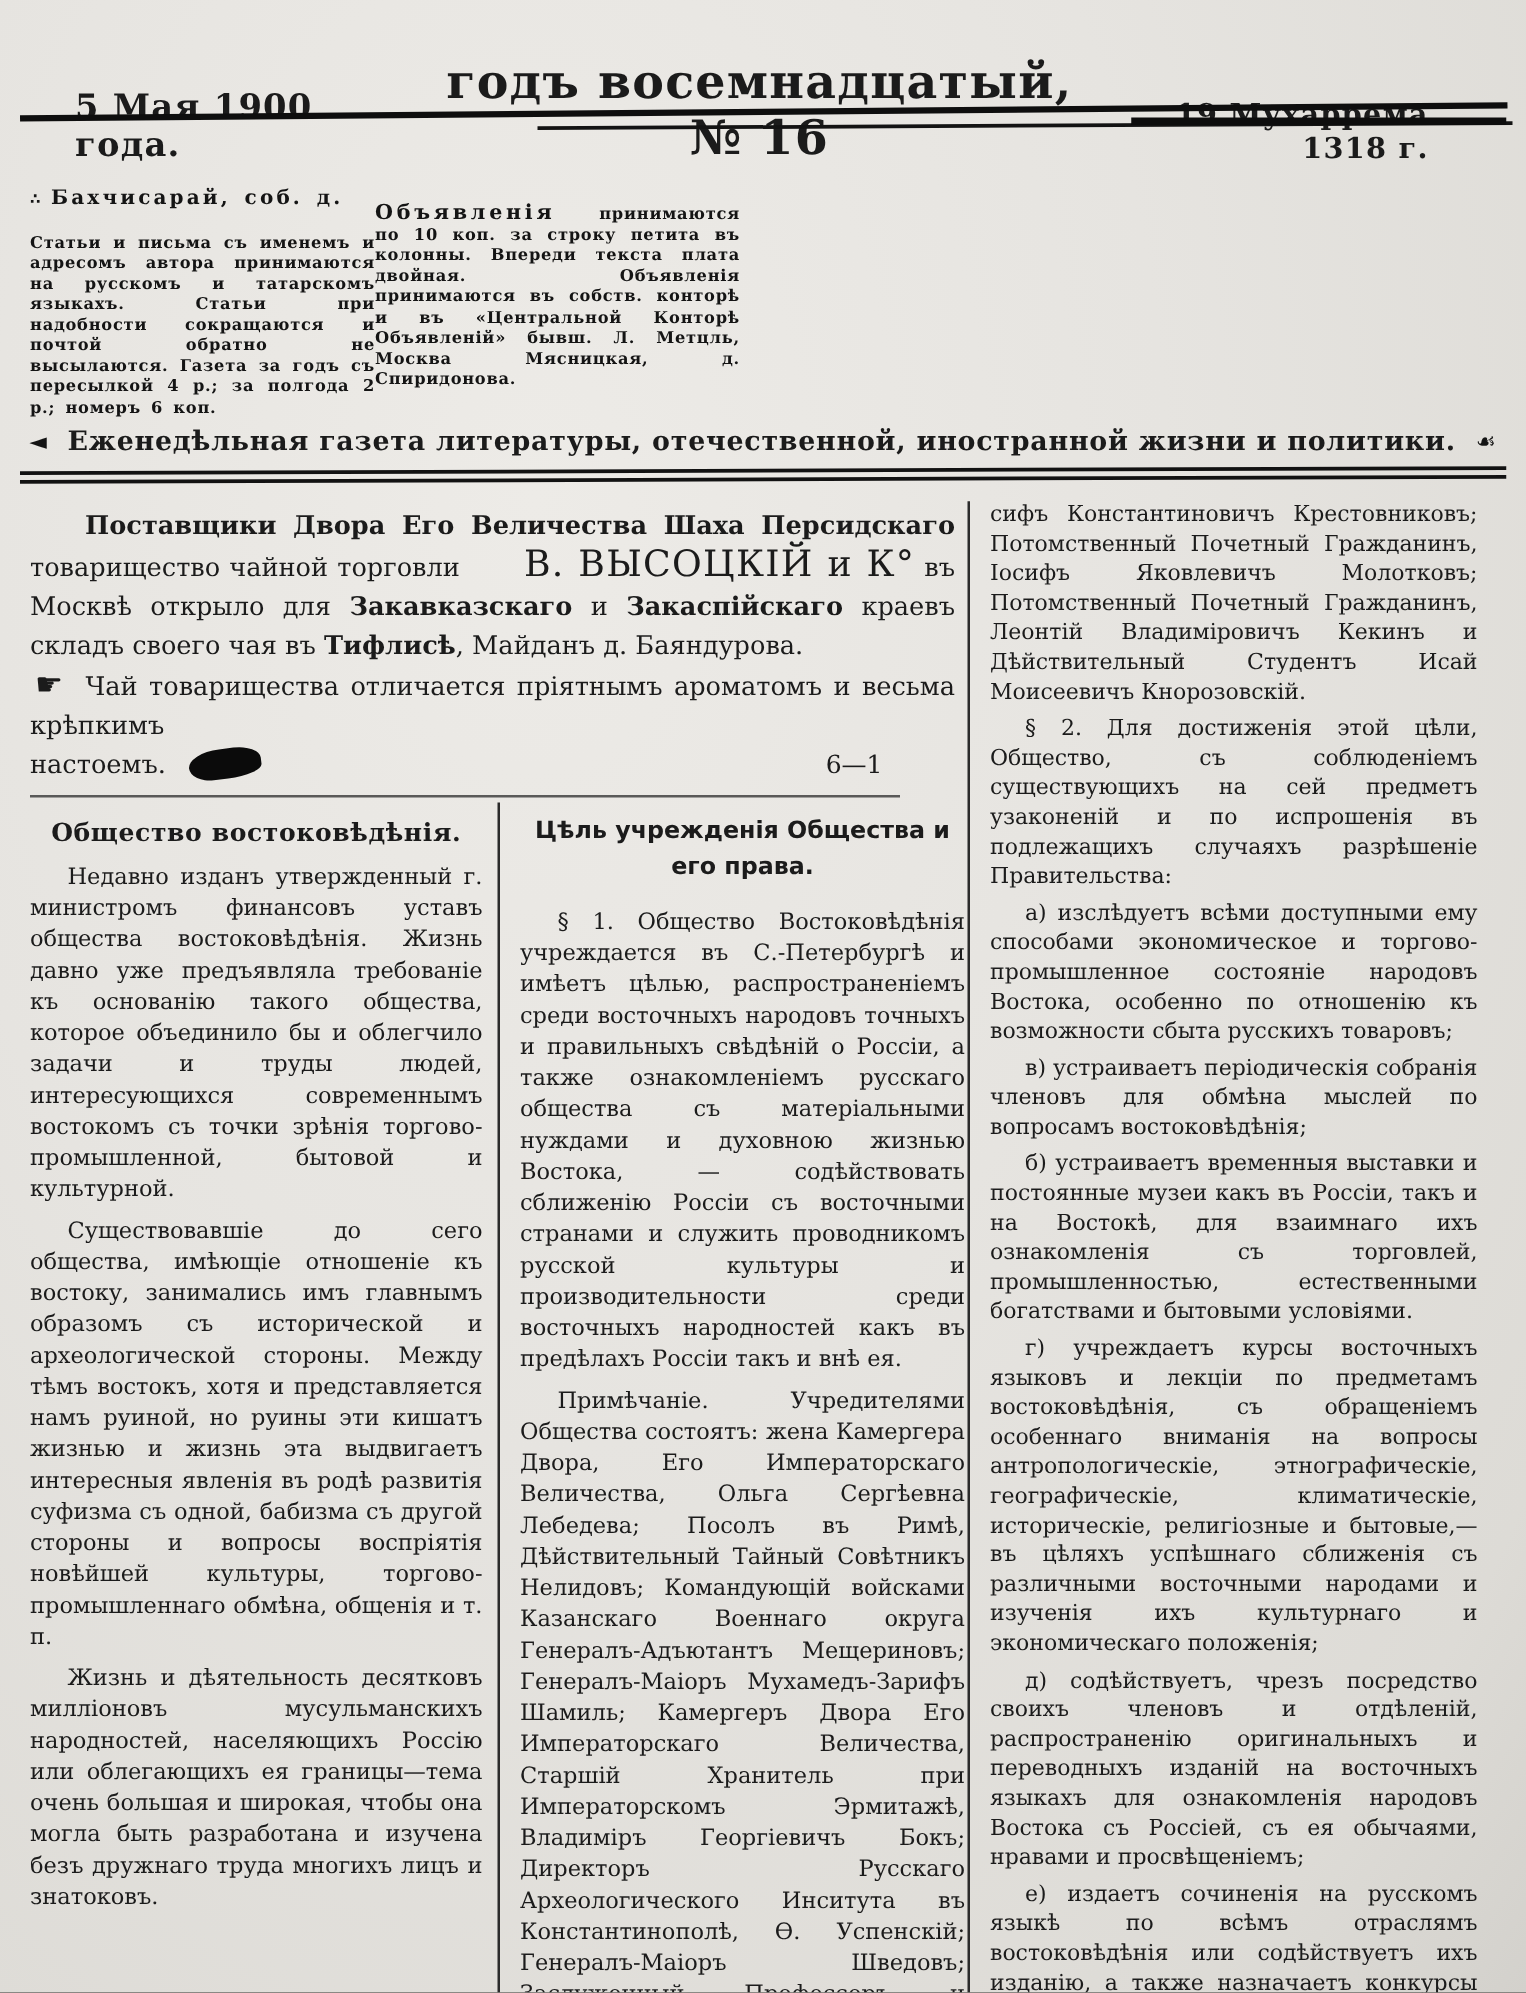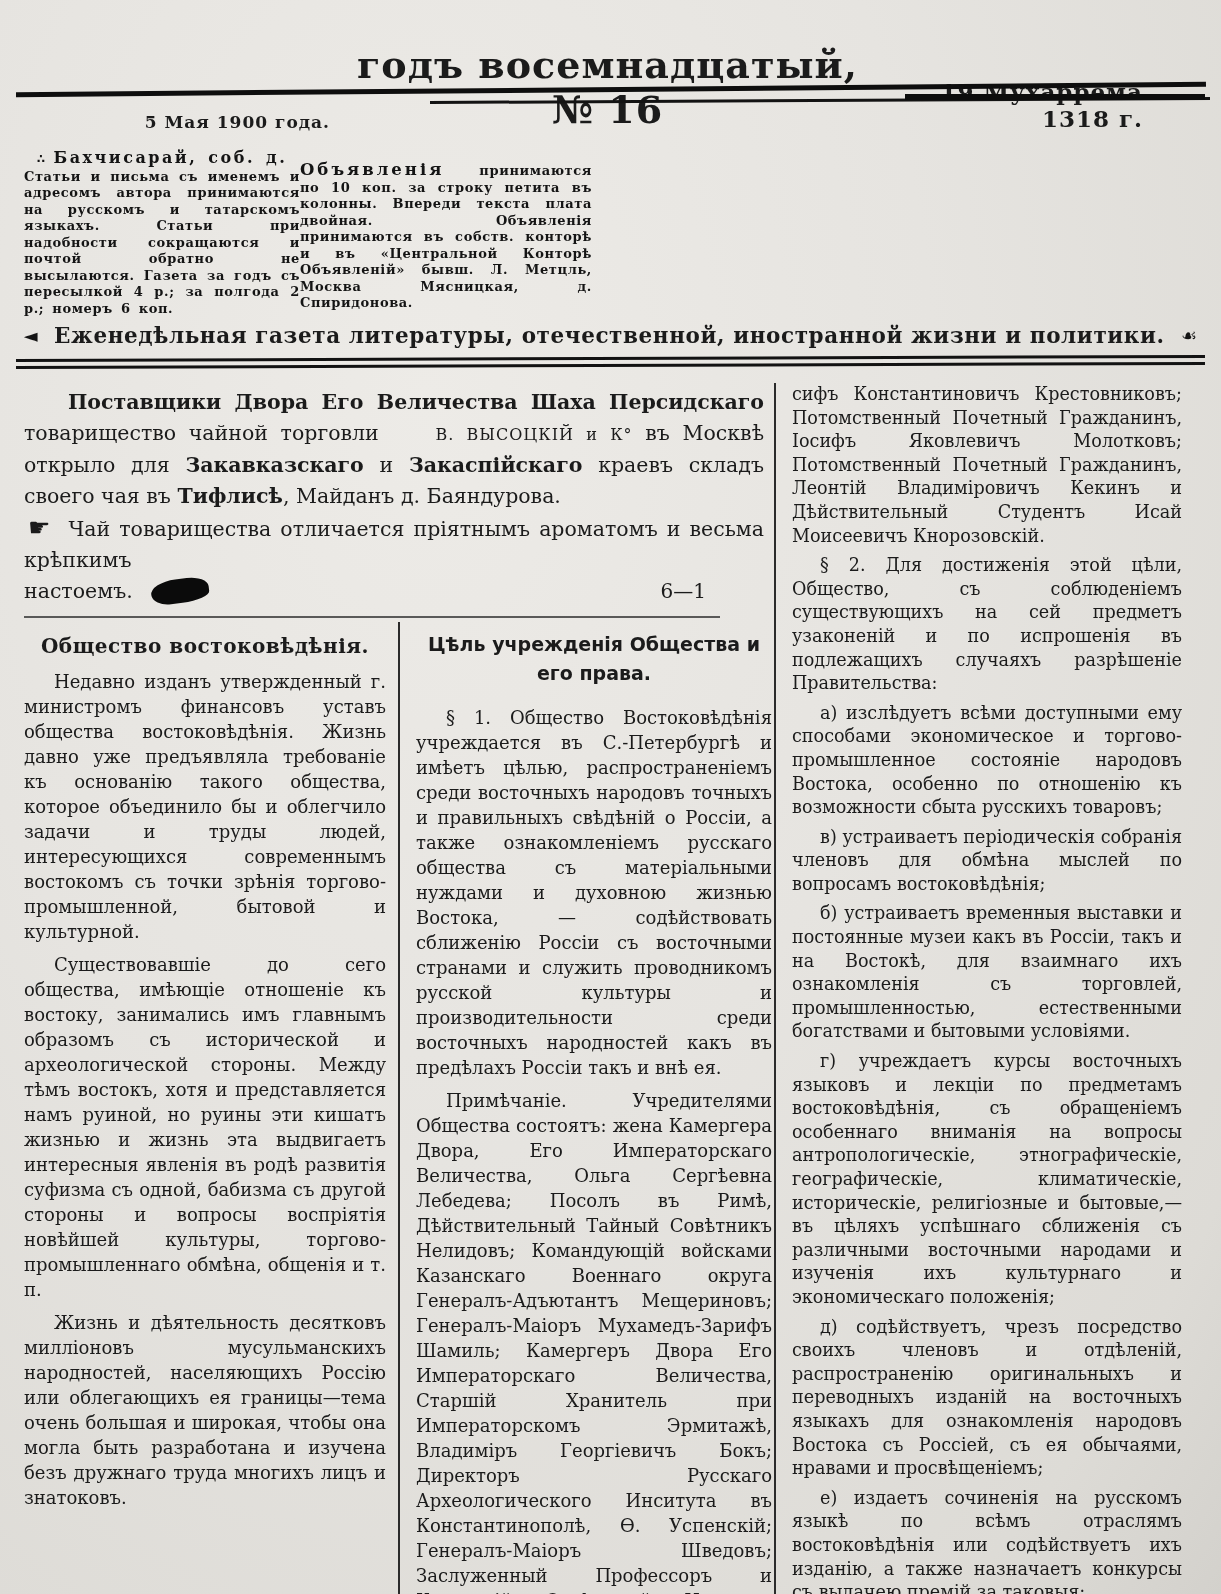--- a/index.html
+++ b/index.html
@@ -3,48 +3,48 @@
 <meta charset="utf-8">
 <style>
   html,body{margin:0;padding:0;background:#6e6c68;}
   .page{
     position:relative;width:1221px;height:1594px;margin:0 auto;overflow:hidden;
     background:radial-gradient(ellipse at 35% 25%, #edebe7 0%, #e6e4e0 45%, #dddbd6 85%, #d3d1cc 100%);
     font-family:"DejaVu Serif","Liberation Serif",serif;color:#1b1b1b;
   }
   
   .topbar{display:flex;align-items:flex-end;padding:42px 78px 8px 60px;font-weight:bold;}
-  .date-left{font-size:17px;width:270px;letter-spacing:1px;text-align:right;}
+  .date-left{font-size:27px;width:270px;letter-spacing:1px;}
   .issue-center{flex:1;text-align:center;font-size:38px;letter-spacing:1px;}
   .date-right{font-size:23px;width:258px;text-align:right;letter-spacing:1px;}
   .top-rule1{position:absolute;top:87px;left:16px;width:1190px;height:5px;background:#0e0e0e;transform:rotate(-0.5deg);}
   .top-rule2{position:absolute;top:99px;left:430px;width:780px;height:3px;background:#131313;transform:rotate(-0.3deg);}
   .top-rule3{position:absolute;top:94px;left:905px;width:300px;height:6px;background:#0d0d0d;}
   
   .masthead{display:flex;padding:10px 20px 0 24px;}
   .notice{width:276px;font-weight:bold;font-size:13px;line-height:16.5px;text-align:justify;letter-spacing:0.6px;word-spacing:3px;color:#141414;}
-  .notice .line1{display:block;text-align:center;font-size:16px;letter-spacing:2.5px;margin-bottom:1px;}
+  .notice .line1{display:block;text-align:left;font-size:16px;letter-spacing:2.5px;margin-bottom:19px;}
   .notice .mark{font-family:"DejaVu Sans",sans-serif;font-size:12px;margin-right:6px;}
   .title-wrap{flex:1;display:flex;justify-content:center;align-items:center;}
   .masthead-title{font-family:"DejaVu Sans","Liberation Sans",sans-serif;font-weight:bold;font-size:116px;line-height:1.02;margin:0;transform:scaleX(0.63);transform-origin:center;white-space:nowrap;color:#0d0d0d;}
   .notice-right{width:292px;padding-top:12px;}
   .notice-right .lead{font-size:16.5px;letter-spacing:3px;}
   
   .subtitle-row{display:flex;justify-content:center;align-items:center;gap:16px;font-weight:bold;font-size:21.5px;margin-top:6px;padding:0 28px;letter-spacing:0.6px;white-space:nowrap;}
   .orn{font-family:"DejaVu Sans",sans-serif;font-size:18px;color:#141414;}
   .mid-rules{margin:9px 16px 0;}
   .mid-rules div{height:3px;background:#121212;margin-bottom:4px;transform:rotate(-0.2deg);}
   
   .main{display:flex;padding:12px 20px 0 24px;align-items:stretch;}
   .zone-left{width:748px;}
   .ad{margin:4px 8px 0 0;}
   .ad p{margin:0;font-size:20.5px;line-height:31px;text-align:justify;}
   .ad .line1{text-indent:44px;}
   .seg-bold{font-weight:bold;}
-  .seg-caps{font-size:16px;letter-spacing:1px;margin-left:44px;}
+  .seg-caps{font-size:29px;letter-spacing:1px;margin-left:44px;}
   .hand{font-family:"DejaVu Sans",sans-serif;font-size:25px;margin:0 18px 0 4px;}
   .ad-last{display:flex;align-items:center;font-size:20.5px;line-height:30px;}
   .ink-blot{width:58px;height:24px;background:#0b0b0b;border-radius:55% 45% 60% 40% / 65% 55% 45% 60%;transform:rotate(-7deg);margin-left:18px;}
   .ad-tag{margin-left:auto;padding-right:58px;font-size:20px;}
   .ad-sep{height:2px;background:#2a2a2a;margin:10px 44px 4px 0;opacity:.75;}
   .cols{display:flex;margin-top:2px;}
   .col{font-size:18px;line-height:25px;text-align:justify;}
   .col p{margin:0 0 8px;text-indent:30px;}
   .col1{width:362px;padding-right:12px;}
   .col1 h2{font-size:20px;text-align:center;margin:12px 0 10px;font-weight:bold;letter-spacing:0.5px;}

